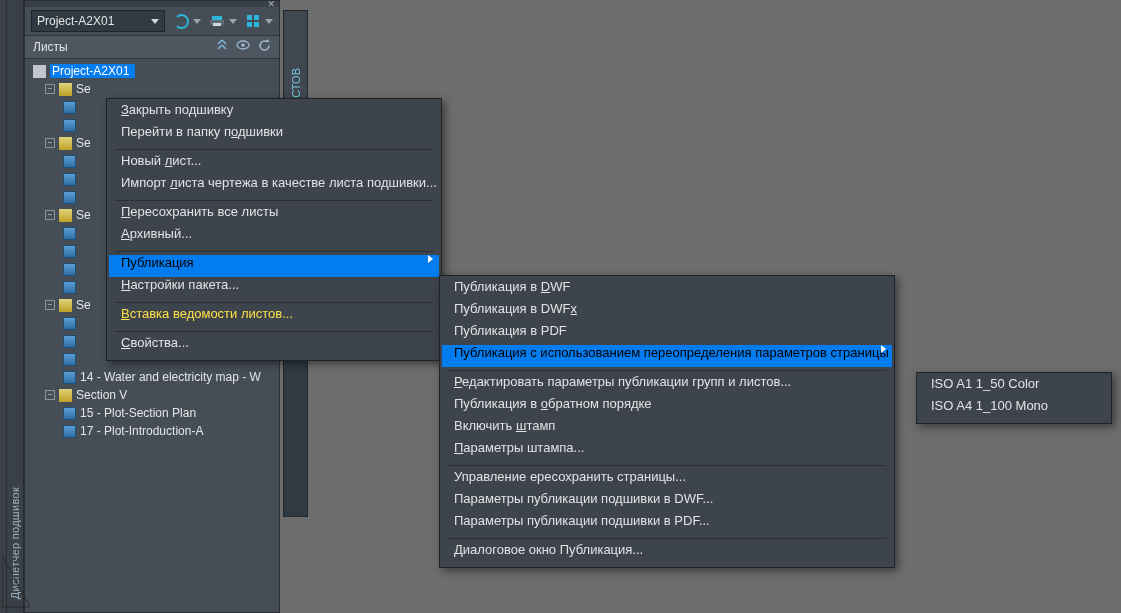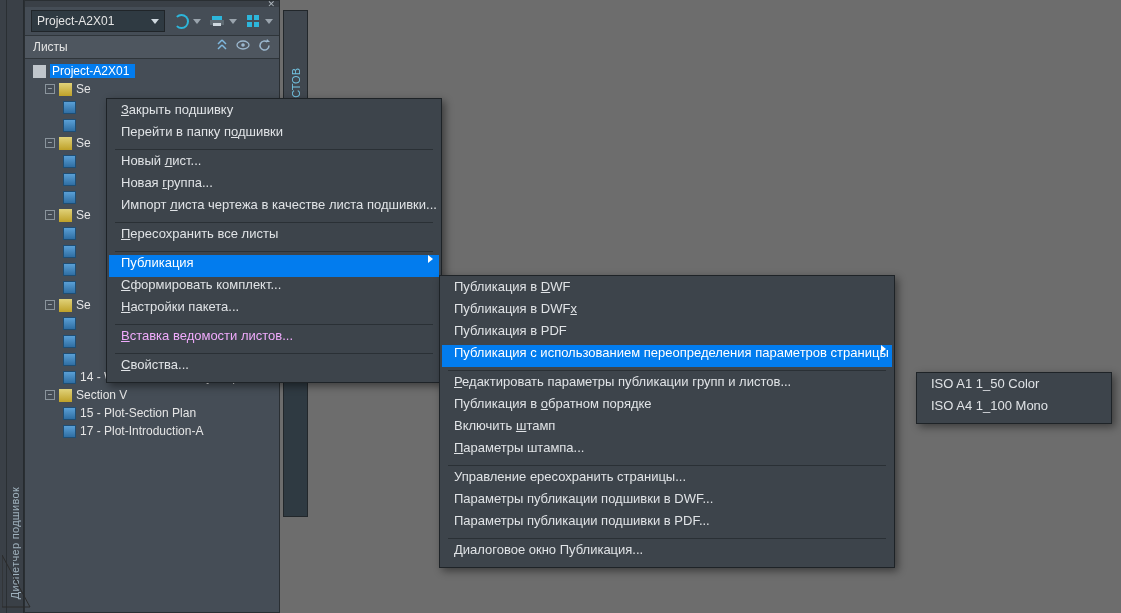--- a/index.html
+++ b/index.html
@@ -29,22 +29,22 @@
   .ico-folder{background:linear-gradient(#e0d27a,#bfa128)}
   .ico-sheet{background:linear-gradient(#5aa0d6,#2f6ea3);border:1px solid #1f4e74;box-sizing:border-box}
   .sel-row{background:#027cee;color:#fff;padding-right:6px}
   .vertabs{position:absolute;left:283px;top:10px;width:23px;height:505px;background:#2f3a42;border:1px solid #22272b;display:flex;flex-direction:column}
   .vertabs .vtab{flex:1;display:flex;align-items:center;justify-content:center}
   .vertabs .vtab .t{writing-mode:vertical-rl;transform:rotate(180deg);font-size:11px;color:#72c3e0}
   .vertabs .vtab.active{background:#40474f}
   .vertabs .sep{height:1px;background:#22272b}
   .menu{position:absolute;background:#3d444b;border:1px solid #1e2327;box-shadow:3px 3px 8px rgba(0,0,0,.45);padding:3px 2px;font-size:13px;color:#e0e3e6}
   .menu .row{height:22px;display:flex;padding-left:12px;padding-right:14px;white-space:nowrap;position:relative}
-  .menu .row.sel{background:#027cee;color:#ffffff}
-  .menu .row.disabled{color:#f0abfc}
+  .menu .row.sel{background:#027cee;color:#000000}
+  .menu .row.disabled{color:#fde047}
   .menu .hr{height:1px;background:#2a3035;margin:3px 6px}
   .menu .arrow{position:absolute;right:6px;width:0;height:0;border-top:4px solid transparent;border-bottom:4px solid transparent;border-left:5px solid #cfd8df}
   .menu .row.sel .arrow{border-left-color:#fff}
   .u{text-decoration:underline}
   .lines{position:absolute;left:2px;top:555px;width:30px;height:55px;pointer-events:none}
   .lines svg{stroke:#2b2b2b;stroke-width:1}
   .ci{display:inline-block;border-radius:50%}
 </style>
 </head>
 <body>
@@ -207,36 +207,33 @@
       <span><span class="u">З</span><span>акрыть подшивку</span></span>
     </div>
   <div class="row">
       <span><span>Перейти в папку п</span><span class="u">о</span><span>дшивки</span></span>
     </div>
   <div class="hr"></div>
   <div class="row">
       <span><span>Новый </span><span class="u">л</span><span>ист...</span></span>
     </div>
   <div class="row">
-      <span><span>Новая </span><span class="u">г</span><span>руппа...</span></span>
-    </div>
-  <div class="row">
       <span><span>Импорт </span><span class="u">л</span><span>иста чертежа в качестве листа подшивки...</span></span>
     </div>
   <div class="hr"></div>
   <div class="row">
       <span><span class="u">П</span><span>ересохранить все листы</span></span>
+    </div>
+  <div class="row">
+      <span><span class="u">А</span><span>рхивный...</span></span>
     </div>
   <div class="hr"></div>
   <div class="row sel">
       <span>Публикация</span>
       <span class="arrow"></span>
-    </div>
-  <div class="row">
-      <span><span class="u">С</span><span>формировать комплект...</span></span>
     </div>
   <div class="row">
       <span><span class="u">Н</span><span>астройки пакета...</span></span>
     </div>
   <div class="hr"></div>
   <div class="row disabled">
       <span><span class="u">В</span><span>ставка ведомости листов...</span></span>
     </div>
   <div class="hr"></div>
   <div class="row">

